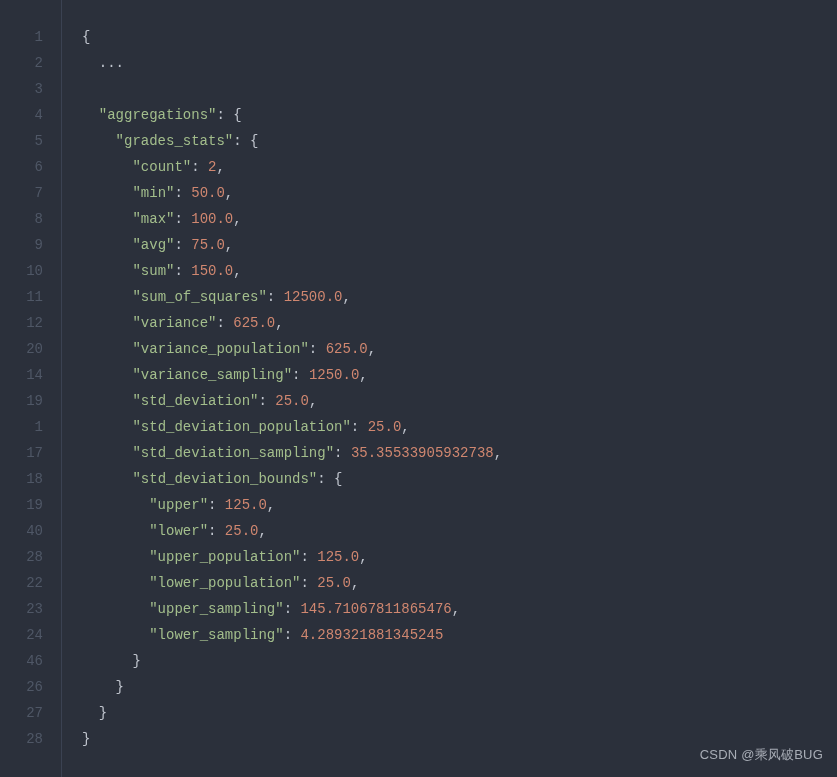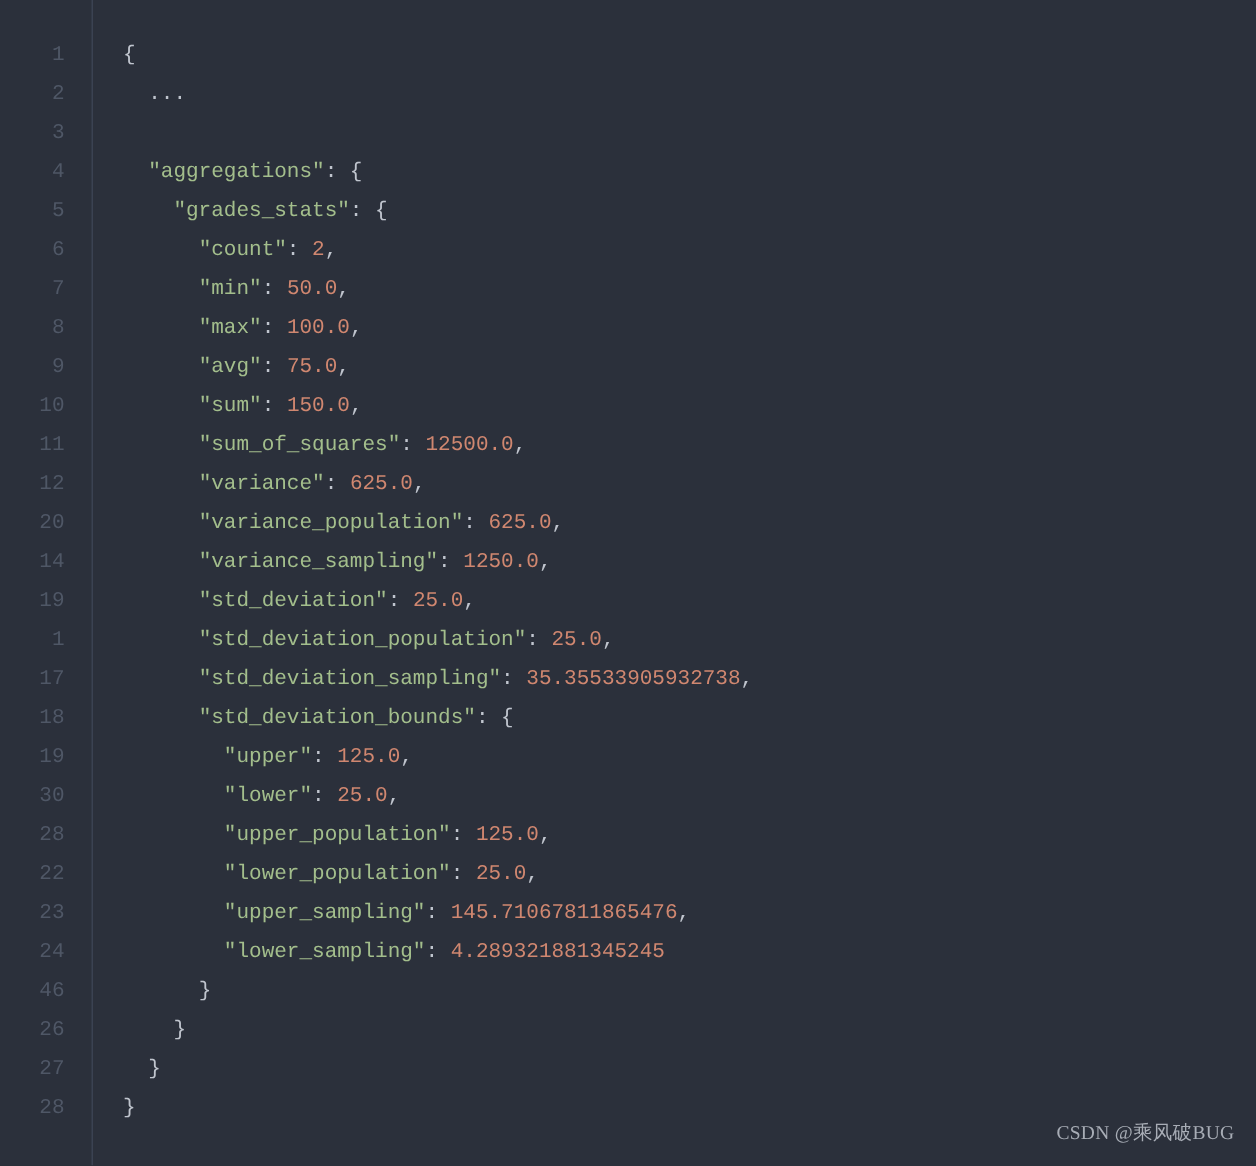--- a/index.html
+++ b/index.html
@@ -44,21 +44,21 @@
     }
     .punct { color: #c0c5ce; }
     .key { color: #a3be8c; }
     .num { color: #d08770; }
     .watermark {
       position: absolute;
       bottom: 10px;
       right: 14px;
       color: #a8adb6;
       font-size: 13px;
-      font-family: Liberation Serif, serif;
+      font-family: Liberation Sans, sans-serif;
       letter-spacing: 0.2px;
     }
   </style>
 </head>
 <body>
 
 <div class="editor">
   <div class="gutter">
     <div class="ln">1</div>
     <div class="ln">2</div>
@@ -72,21 +72,21 @@
     <div class="ln">10</div>
     <div class="ln">11</div>
     <div class="ln">12</div>
     <div class="ln">20</div>
     <div class="ln">14</div>
     <div class="ln">19</div>
     <div class="ln">1</div>
     <div class="ln">17</div>
     <div class="ln">18</div>
     <div class="ln">19</div>
-    <div class="ln">30</div>
+    <div class="ln">40</div>
     <div class="ln">28</div>
     <div class="ln">22</div>
     <div class="ln">23</div>
     <div class="ln">24</div>
     <div class="ln">46</div>
     <div class="ln">26</div>
     <div class="ln">27</div>
     <div class="ln">28</div>
   </div>
   <div class="code" id="code-area"><div class="line"><span class="punct">{</span></div><div class="line">  <span class="punct">...</span></div><div class="line"></div><div class="line">  <span class="key">"aggregations"</span><span class="punct">: {</span></div><div class="line">    <span class="key">"grades_stats"</span><span class="punct">: {</span></div><div class="line">      <span class="key">"count"</span><span class="punct">: </span><span class="num">2</span><span class="punct">,</span></div><div class="line">      <span class="key">"min"</span><span class="punct">: </span><span class="num">50.0</span><span class="punct">,</span></div><div class="line">      <span class="key">"max"</span><span class="punct">: </span><span class="num">100.0</span><span class="punct">,</span></div><div class="line">      <span class="key">"avg"</span><span class="punct">: </span><span class="num">75.0</span><span class="punct">,</span></div><div class="line">      <span class="key">"sum"</span><span class="punct">: </span><span class="num">150.0</span><span class="punct">,</span></div><div class="line">      <span class="key">"sum_of_squares"</span><span class="punct">: </span><span class="num">12500.0</span><span class="punct">,</span></div><div class="line">      <span class="key">"variance"</span><span class="punct">: </span><span class="num">625.0</span><span class="punct">,</span></div><div class="line">      <span class="key">"variance_population"</span><span class="punct">: </span><span class="num">625.0</span><span class="punct">,</span></div><div class="line">      <span class="key">"variance_sampling"</span><span class="punct">: </span><span class="num">1250.0</span><span class="punct">,</span></div><div class="line">      <span class="key">"std_deviation"</span><span class="punct">: </span><span class="num">25.0</span><span class="punct">,</span></div><div class="line">      <span class="key">"std_deviation_population"</span><span class="punct">: </span><span class="num">25.0</span><span class="punct">,</span></div><div class="line">      <span class="key">"std_deviation_sampling"</span><span class="punct">: </span><span class="num">35.35533905932738</span><span class="punct">,</span></div><div class="line">      <span class="key">"std_deviation_bounds"</span><span class="punct">: {</span></div><div class="line">        <span class="key">"upper"</span><span class="punct">: </span><span class="num">125.0</span><span class="punct">,</span></div><div class="line">        <span class="key">"lower"</span><span class="punct">: </span><span class="num">25.0</span><span class="punct">,</span></div><div class="line">        <span class="key">"upper_population"</span><span class="punct">: </span><span class="num">125.0</span><span class="punct">,</span></div><div class="line">        <span class="key">"lower_population"</span><span class="punct">: </span><span class="num">25.0</span><span class="punct">,</span></div><div class="line">        <span class="key">"upper_sampling"</span><span class="punct">: </span><span class="num">145.71067811865476</span><span class="punct">,</span></div><div class="line">        <span class="key">"lower_sampling"</span><span class="punct">: </span><span class="num">4.289321881345245</span></div><div class="line">      <span class="punct">}</span></div><div class="line">    <span class="punct">}</span></div><div class="line">  <span class="punct">}</span></div><div class="line"><span class="punct">}</span></div></div>

